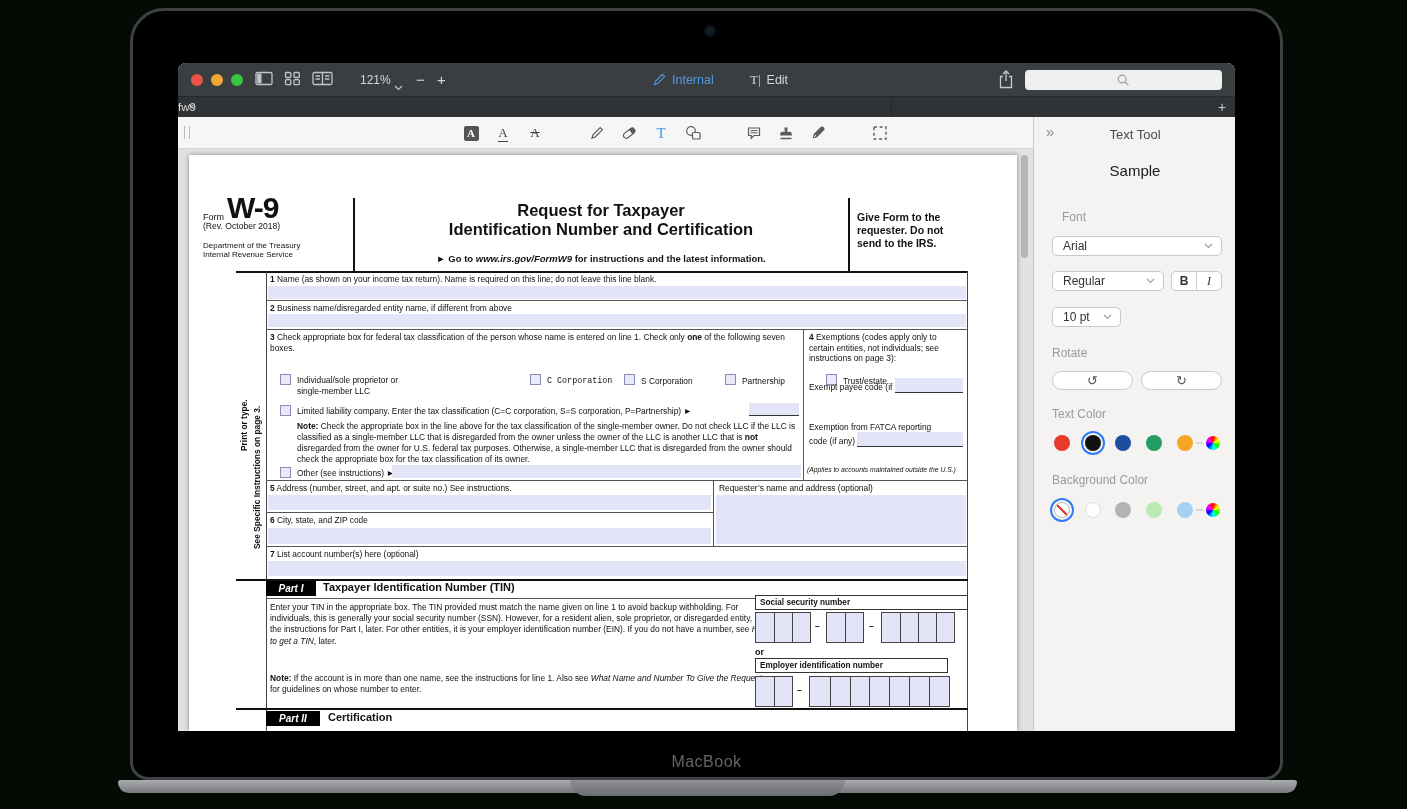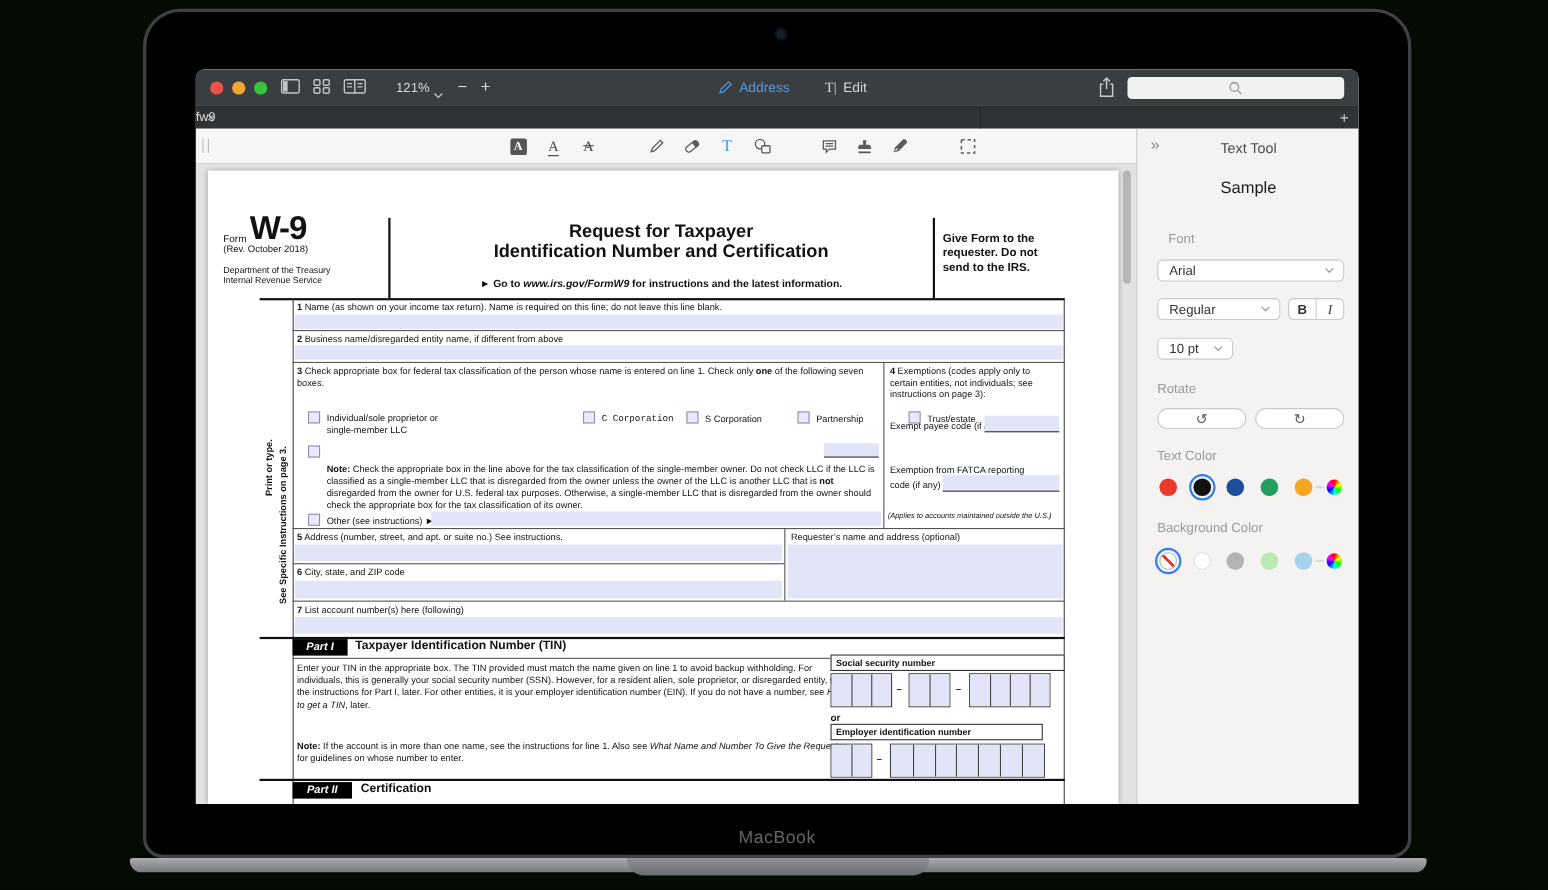--- a/index.html
+++ b/index.html
@@ -106,21 +106,21 @@
               <path d="M1 1l3.5 3.5L8 1" fill="none" stroke="#c3c5c7" stroke-width="1.2"></path>
             </svg>
         </span>
         <span class="abs tbtxt" style="left:238px;top:8px;font-size:15px;">−</span>
         <span class="abs tbtxt" style="left:259px;top:8px;font-size:15px;">+</span>
 
         <span class="abs" style="left:474px;top:9px;display:flex;align-items:center;gap:5px;">
           <svg width="15" height="15" viewBox="0 0 16 16">
               <path d="M2.5 13.5l1.2-3.6 7.4-7.4 2.4 2.4-7.4 7.4-3.6 1.2z" fill="none" stroke="#4e9ae6" stroke-width="1.2"></path>
             </svg>
-          <span style="color:#4e9ae6;font-size:12.5px;">Address</span>
+          <span style="color:#4e9ae6;font-size:12.5px;">Internal</span>
         </span>
         <span class="abs" style="left:572px;top:9px;display:flex;align-items:center;gap:6px;">
           <span class="tbtxt" style="font-size:13px;font-family:'Liberation Serif',serif;">T|</span>
           <span class="tbtxt" style="font-size:12.5px;">Edit</span>
         </span>
 
         <span class="abs" style="left:820px;top:7px;">
           <svg width="16" height="19" viewBox="0 0 16 19">
               <g fill="none" stroke="#c9cacc" stroke-width="1.3">
                 <path d="M5 6.5H2.5v11h11v-11H11"></path>
@@ -251,20 +251,21 @@
             <span class="cb" style="left:341px;top:219px;"></span>
             <div class="f" style="left:358px;top:221px;font-family:Liberation Mono, monospace;">C Corporation</div>
             <span class="cb" style="left:435px;top:219px;"></span>
             <div class="f" style="left:452px;top:221px;">S Corporation</div>
             <span class="cb" style="left:536px;top:219px;"></span>
             <div class="f" style="left:553px;top:221px;">Partnership</div>
             <span class="cb" style="left:637px;top:219px;"></span>
             <div class="f" style="left:654px;top:221px;">Trust/estate</div>
 
             <span class="cb" style="left:91px;top:250px;"></span>
+            <div class="f" style="left:108px;top:251px;width:460px;">Limited liability company. Enter the tax classification (C=C corporation, S=S corporation, P=Partnership) ►</div>
             <div class="lav" style="left:560px;top:248px;width:50px;height:13px;border-bottom:1px solid #333;"></div>
 
             <div class="f" style="left:108px;top:266px;width:506px;line-height:11px;"><b>Note:</b><span> Check the appropriate box in the line above for the tax classification of the single-member owner.  Do not check LLC if the LLC is classified as a single-member LLC that is disregarded from the owner unless the owner of the LLC is another LLC that is </span><b>not</b><span> disregarded from the owner for U.S. federal tax purposes. Otherwise, a single-member LLC that is disregarded from the owner should check the appropriate box for the tax classification of its owner.</span></div>
 
             <span class="cb" style="left:91px;top:312px;"></span>
             <div class="f" style="left:108px;top:313px;">Other (see instructions) ►</div>
             <div class="lav" style="left:203px;top:310px;width:409px;height:13px;"></div>
             <div class="tline" style="left:77px;top:325px;width:702px;"></div>
             <div class="vline" style="left:614px;top:174px;height:151px;"></div>
 
@@ -280,21 +281,21 @@
             <div class="lav" style="left:79px;top:340px;width:443px;height:15px;"></div>
             <div class="tline" style="left:77px;top:357px;width:447px;"></div>
             <div class="vline" style="left:524px;top:325px;height:66px;"></div>
             <div class="f" style="left:530px;top:328px;width:245px;">Requester’s name and address (optional)</div>
             <div class="lav" style="left:527px;top:340px;width:250px;height:49px;"></div>
 
             <div class="f" style="left:81px;top:360px;"><b>6</b> <span>City, state, and ZIP code</span></div>
             <div class="lav" style="left:79px;top:373px;width:443px;height:16px;"></div>
             <div class="tline" style="left:77px;top:391px;width:702px;"></div>
 
-            <div class="f" style="left:81px;top:394px;"><b>7</b> <span>List account number(s) here (following)</span></div>
+            <div class="f" style="left:81px;top:394px;"><b>7</b> <span>List account number(s) here (optional)</span></div>
             <div class="lav" style="left:79px;top:406px;width:698px;height:15px;"></div>
 
             <div class="hline" style="left:47px;top:424px;width:732px;"></div>
             <div class="badge" style="left:77px;top:426px;width:50px;height:15px;line-height:15px;">Part I</div>
             <div class="f" style="left:134px;top:427px;font-size:11px;font-weight:bold;">Taxpayer Identification Number (TIN)</div>
             <div class="tline" style="left:77px;top:443px;width:702px;"></div>
 
             <div class="f" style="left:81px;top:447px;width:502px;line-height:11.2px;"><span>Enter your TIN in the appropriate box. The TIN provided must match the name given on line 1 to avoid backup withholding. For individuals, this is generally your social security number (SSN). However, for a resident alien, sole proprietor, or disregarded entity, see the instructions for Part I, later. For other entities, it is your employer identification number (EIN). If you do not have a number, see </span><i>How to get a TIN</i><span>, later.</span></div>
             <div class="f" style="left:81px;top:518px;width:502px;line-height:11.2px;"><b>Note:</b><span> If the account is in more than one name, see the instructions for line 1. Also see </span><i>What Name and Number To Give the Requester</i><span> for guidelines on whose number to enter.</span></div>
 

